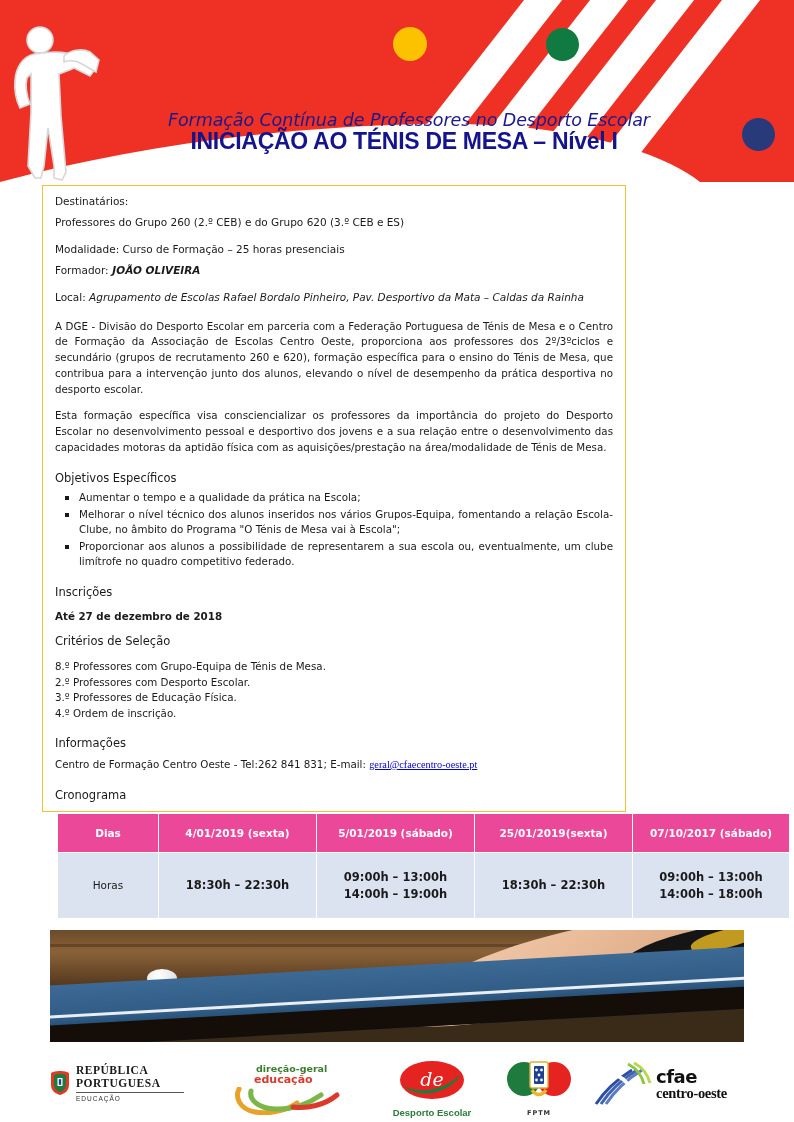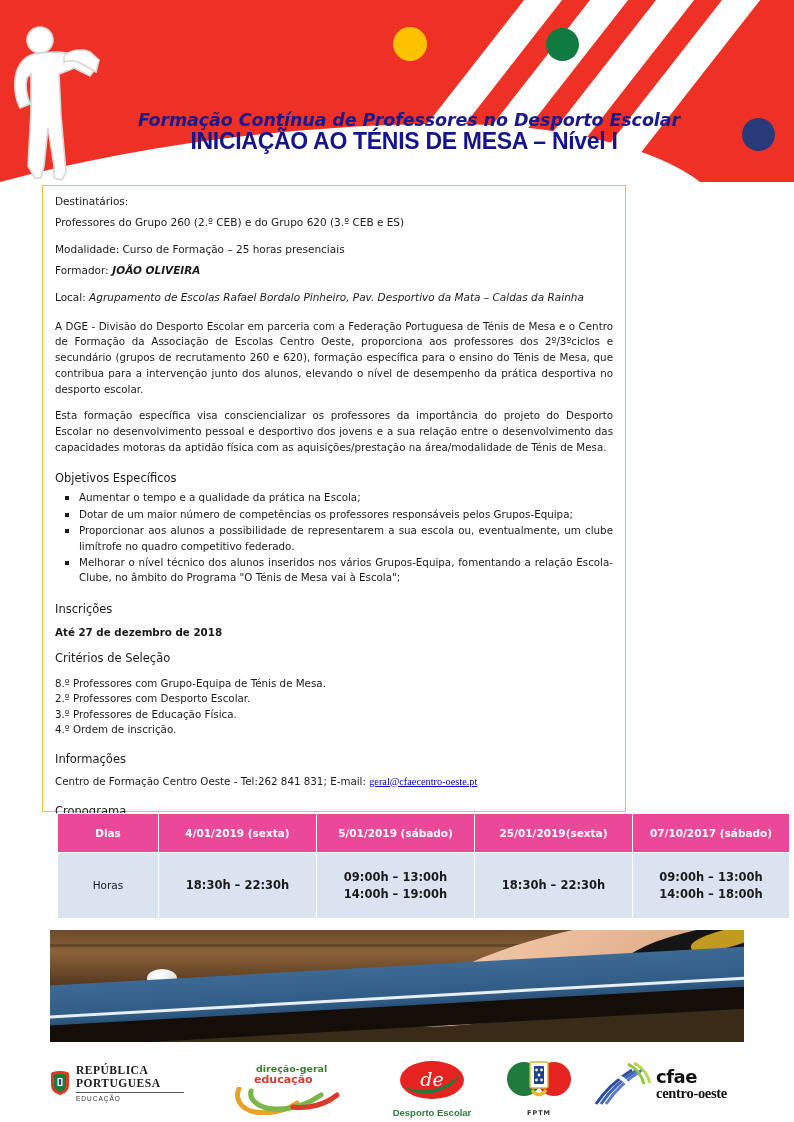--- a/index.html
+++ b/index.html
@@ -72,21 +72,21 @@
     position: absolute;
     left: 0; top: 0;
     width: 794px;
     z-index: 8;
     text-align: center;
   }
   .title-sub {
     margin-top: 112px;
     font-family: "DejaVu Sans", "Liberation Sans", sans-serif;
     font-style: italic;
-    font-weight: bold;
+    font-weight: normal;
     font-size: 17.5px;
     color: #1a1a8c;
     letter-spacing: -0.1px;
     line-height: 1;
     padding-left: 24px;
   }
   .title-main {
     font-family: "Liberation Sans", "DejaVu Sans", sans-serif;
     font-weight: bold;
     font-size: 23px;
@@ -375,23 +375,22 @@
   <div class="gap-14"></div>
 
   <p class="para">A DGE - Divisão do Desporto Escolar em parceria com a Federação Portuguesa de Ténis de Mesa e o Centro de Formação da Associação de Escolas Centro Oeste, proporciona  aos professores dos 2º/3ºciclos e secundário (grupos de recrutamento 260 e 620), formação específica para o ensino do Ténis de Mesa, que contribua para a intervenção junto dos alunos, elevando o nível de desempenho da prática desportiva no desporto escolar.</p>
   <div class="gap-10"></div>
   <p class="para">Esta formação específica visa consciencializar os professores da importância do projeto do Desporto Escolar no desenvolvimento pessoal e desportivo dos jovens e a sua relação entre o desenvolvimento das capacidades motoras da aptidão física com as aquisições/prestação na área/modalidade de Ténis de Mesa.</p>
   <div class="gap-14"></div>
 
   <p class="section-head">Objetivos Específicos</p>
   <ul class="objectives">
     <li>Aumentar o tempo e a qualidade da prática na Escola;</li>
-    <li>Dotar de um maior número de competências os professores responsáveis pelos Grupos-Equipa;</li>
+    <li>Melhorar o nível técnico dos alunos inseridos nos vários Grupos-Equipa, fomentando a relação Escola-Clube, no âmbito do Programa "O Ténis de Mesa vai à Escola";</li>
     <li>Proporcionar aos alunos a possibilidade de representarem a sua escola ou, eventualmente, um clube limítrofe no quadro competitivo federado.</li>
-    <li>Melhorar o nível técnico dos alunos inseridos nos vários Grupos-Equipa, fomentando a relação Escola-Clube, no âmbito do Programa "O Ténis de Mesa vai à Escola";</li>
   </ul>
   <div class="gap-14"></div>
 
   <p class="section-head">Inscrições</p>
   <div class="gap-8"></div>
   <p class="line lbl-bold" style="font-size:10.3px">Até 27 de dezembro de 2018</p>
   <div class="gap-10"></div>
 
   <p class="section-head">Critérios de Seleção</p>
   <div class="gap-10"></div>

